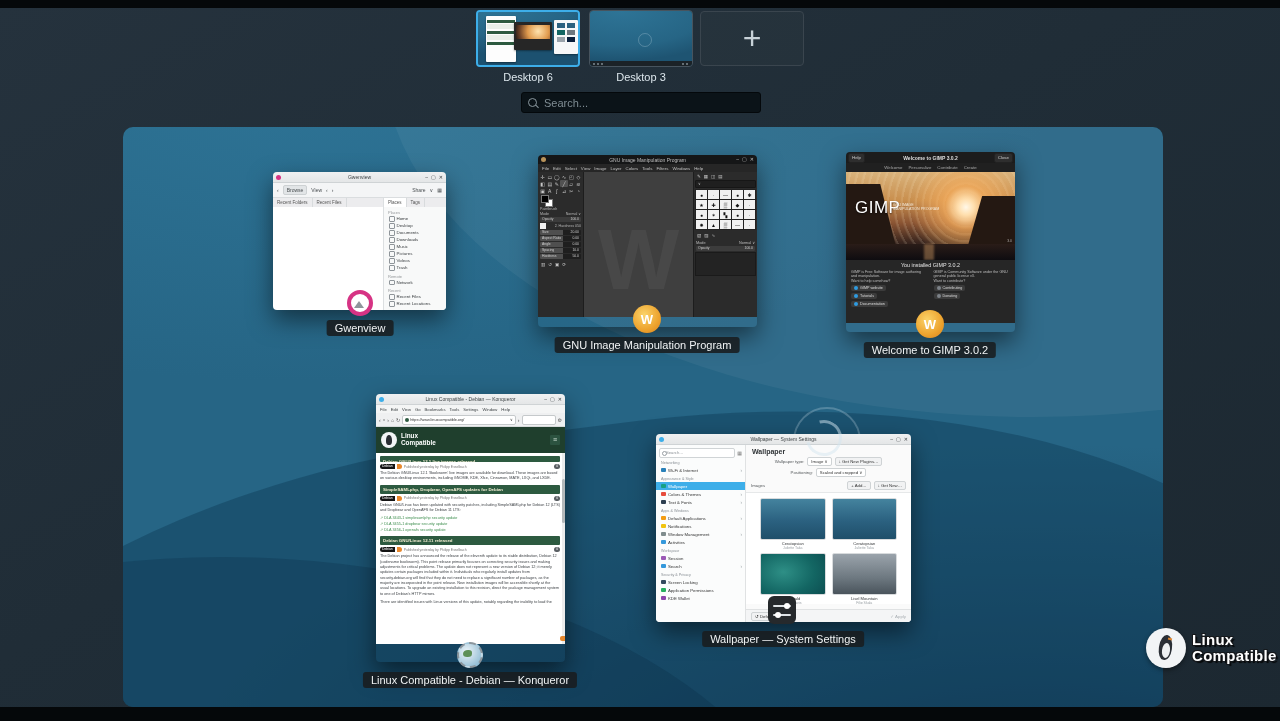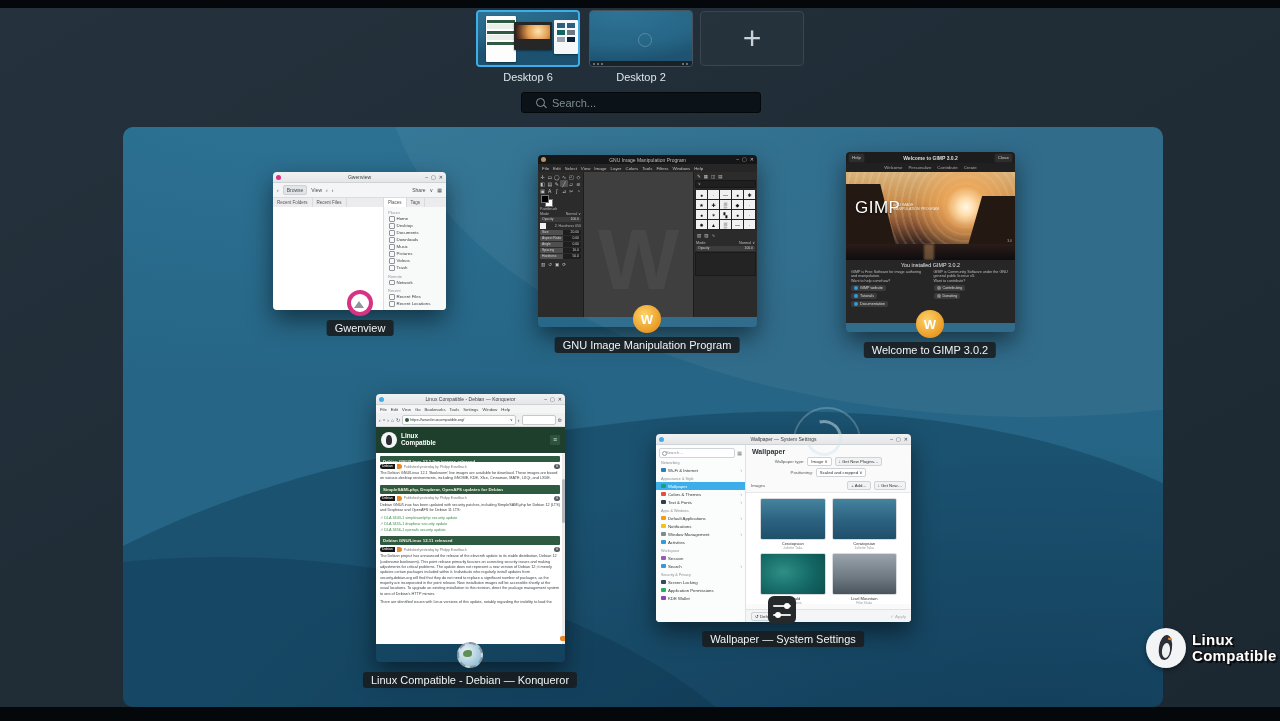--- a/index.html
+++ b/index.html
@@ -15,21 +15,21 @@
     background:rgba(10,52,78,.38);transform:rotate(-7deg);}
   .wave2{position:absolute;left:260px;top:-430px;width:1300px;height:720px;border-radius:50%;
     background:rgba(255,255,255,.05);}
   .wave3{position:absolute;left:-500px;top:430px;width:1200px;height:700px;border-radius:50%;
     background:rgba(8,40,62,.25);}
   .bgring{position:absolute;border-radius:50%;border:2px solid rgba(220,235,245,.25);}
   
   .dtile{position:absolute;border-radius:4px;overflow:hidden;box-sizing:border-box;}
   .dlabel{position:absolute;transform:translateX(-50%);color:#dce6ec;font-size:11px;}
   .searchbar{position:absolute;left:521px;top:92px;width:240px;height:21px;background:#0b1318;
-    border:1px solid #04080b;border-radius:3px;display:flex;align-items:center;box-sizing:border-box;padding:0 14px;}
+    border:1px solid #04080b;border-radius:3px;display:flex;align-items:center;box-sizing:border-box;padding:0 6px;}
   .mag{width:7px;height:7px;border:1.4px solid #8a979e;border-radius:50%;position:relative;flex:none;margin-right:5px;}
   .mag::after{content:"";position:absolute;left:6px;top:7px;width:4px;height:1.4px;background:#8a979e;transform:rotate(45deg);}
   .searchbar input{background:transparent;border:none;outline:none;color:#cfd8dd;font-size:11px;width:200px;font-family:inherit;}
   .searchbar input::placeholder{color:#7f8c93;}
   .plus{font-size:32px;font-weight:200;color:#c8d2d8;line-height:53px;text-align:center;width:100%;}
   
   .win{position:absolute;border-radius:4px;box-shadow:0 10px 24px rgba(0,0,0,.5);overflow:hidden;box-sizing:border-box;}
   .tb{display:flex;align-items:center;position:relative;}
   .tb .ttl{position:absolute;left:0;right:0;text-align:center;}
   .tb .wbtns{margin-left:auto;display:flex;gap:3px;padding-right:3px;z-index:1;}
@@ -224,21 +224,21 @@
           <i style="left:11px;"></i>
         <i style="right:4px;"></i>
           <i style="right:8px;"></i>
       </div>
     </div>
   </div>
   <div class="dtile" style="left:700px;top:11px;width:104px;height:55px;border:1px solid #3a454e;background:rgba(255,255,255,.02);">
     <div class="plus">+</div>
   </div>
   <div class="dlabel" style="left:528px;top:71px;">Desktop 6</div>
-  <div class="dlabel" style="left:641px;top:71px;">Desktop 2</div>
+  <div class="dlabel" style="left:641px;top:71px;">Desktop 3</div>
 
   <div class="searchbar">
     <span class="mag"></span>
     <input type="text" placeholder="Search..." style="">
   </div>
 
   <div class="win lt" style="left:273px;top:172px;width:173px;height:138px;">
     <div class="tb" style="height:10px;font-size:5px;">
       <span class="appdot" style="background:#d63384;"></span>
       <span class="ttl">Gwenview</span>

